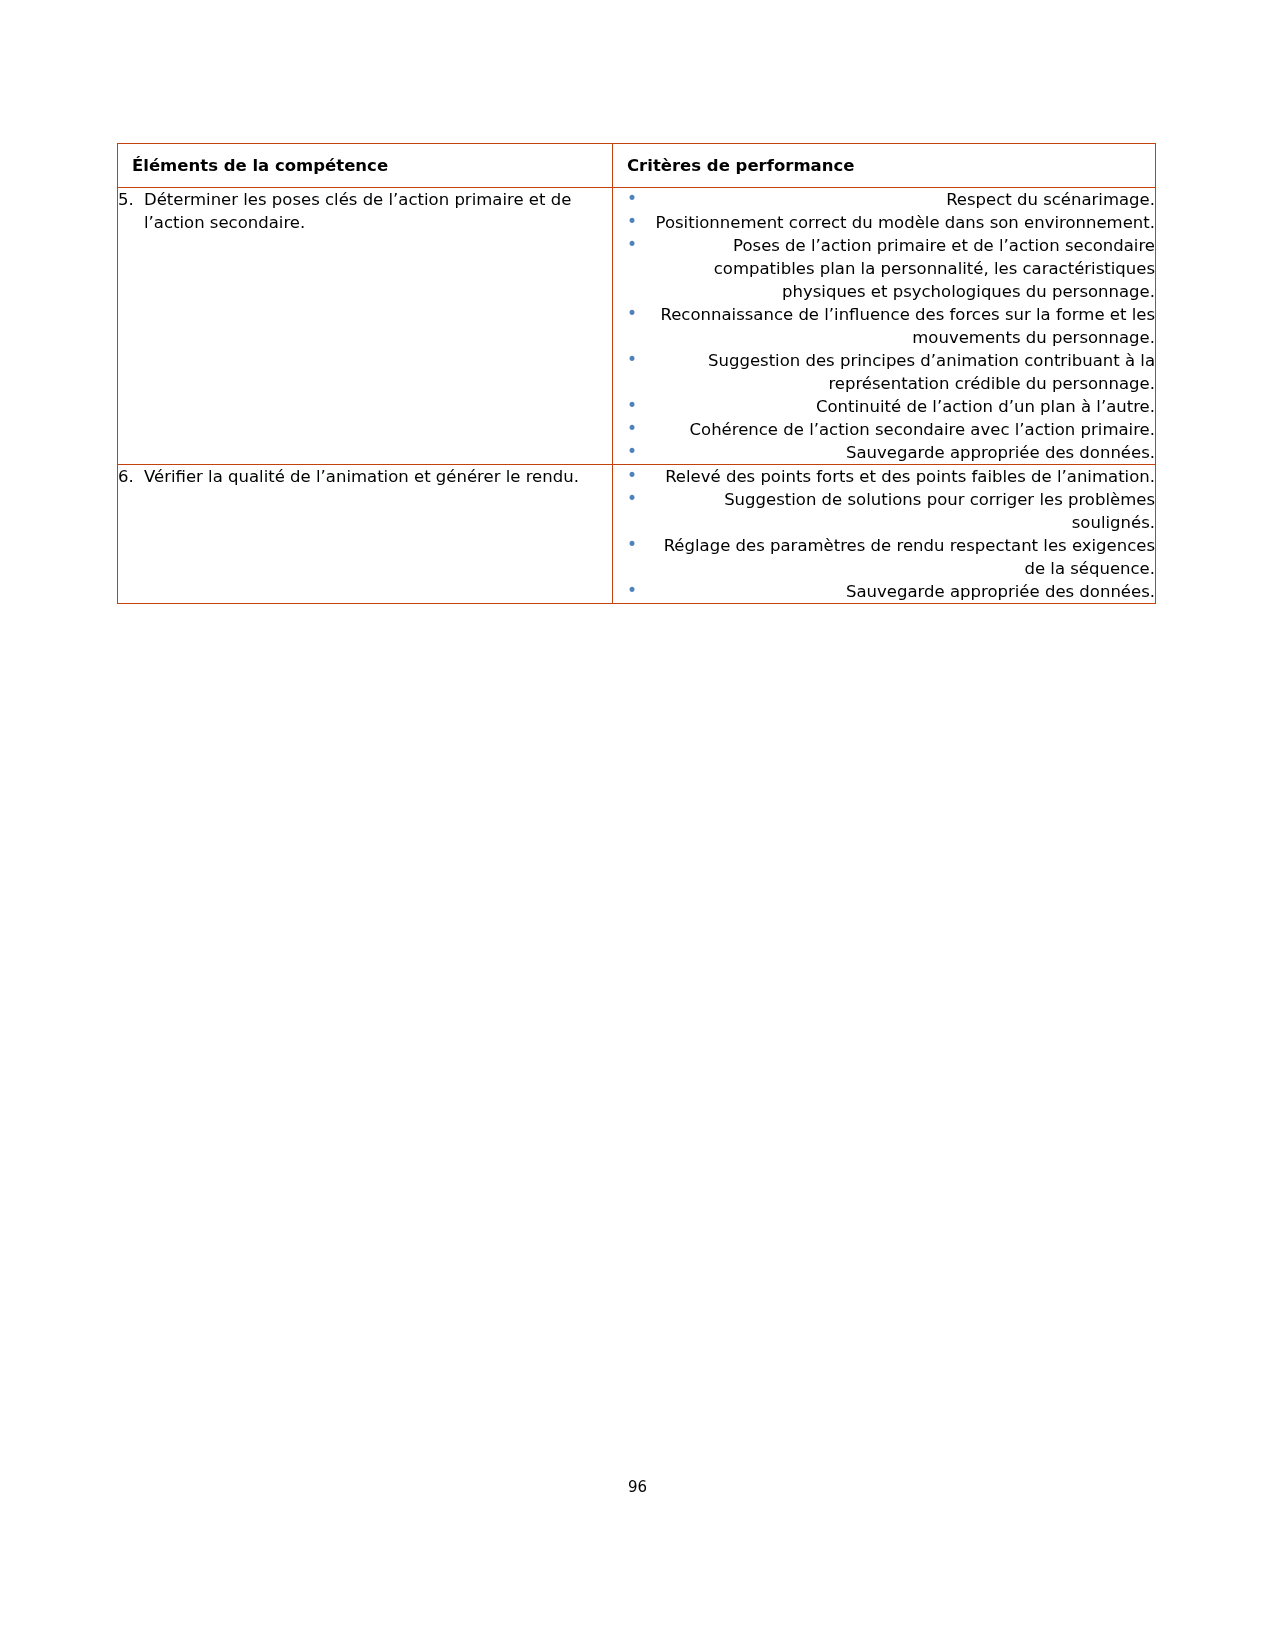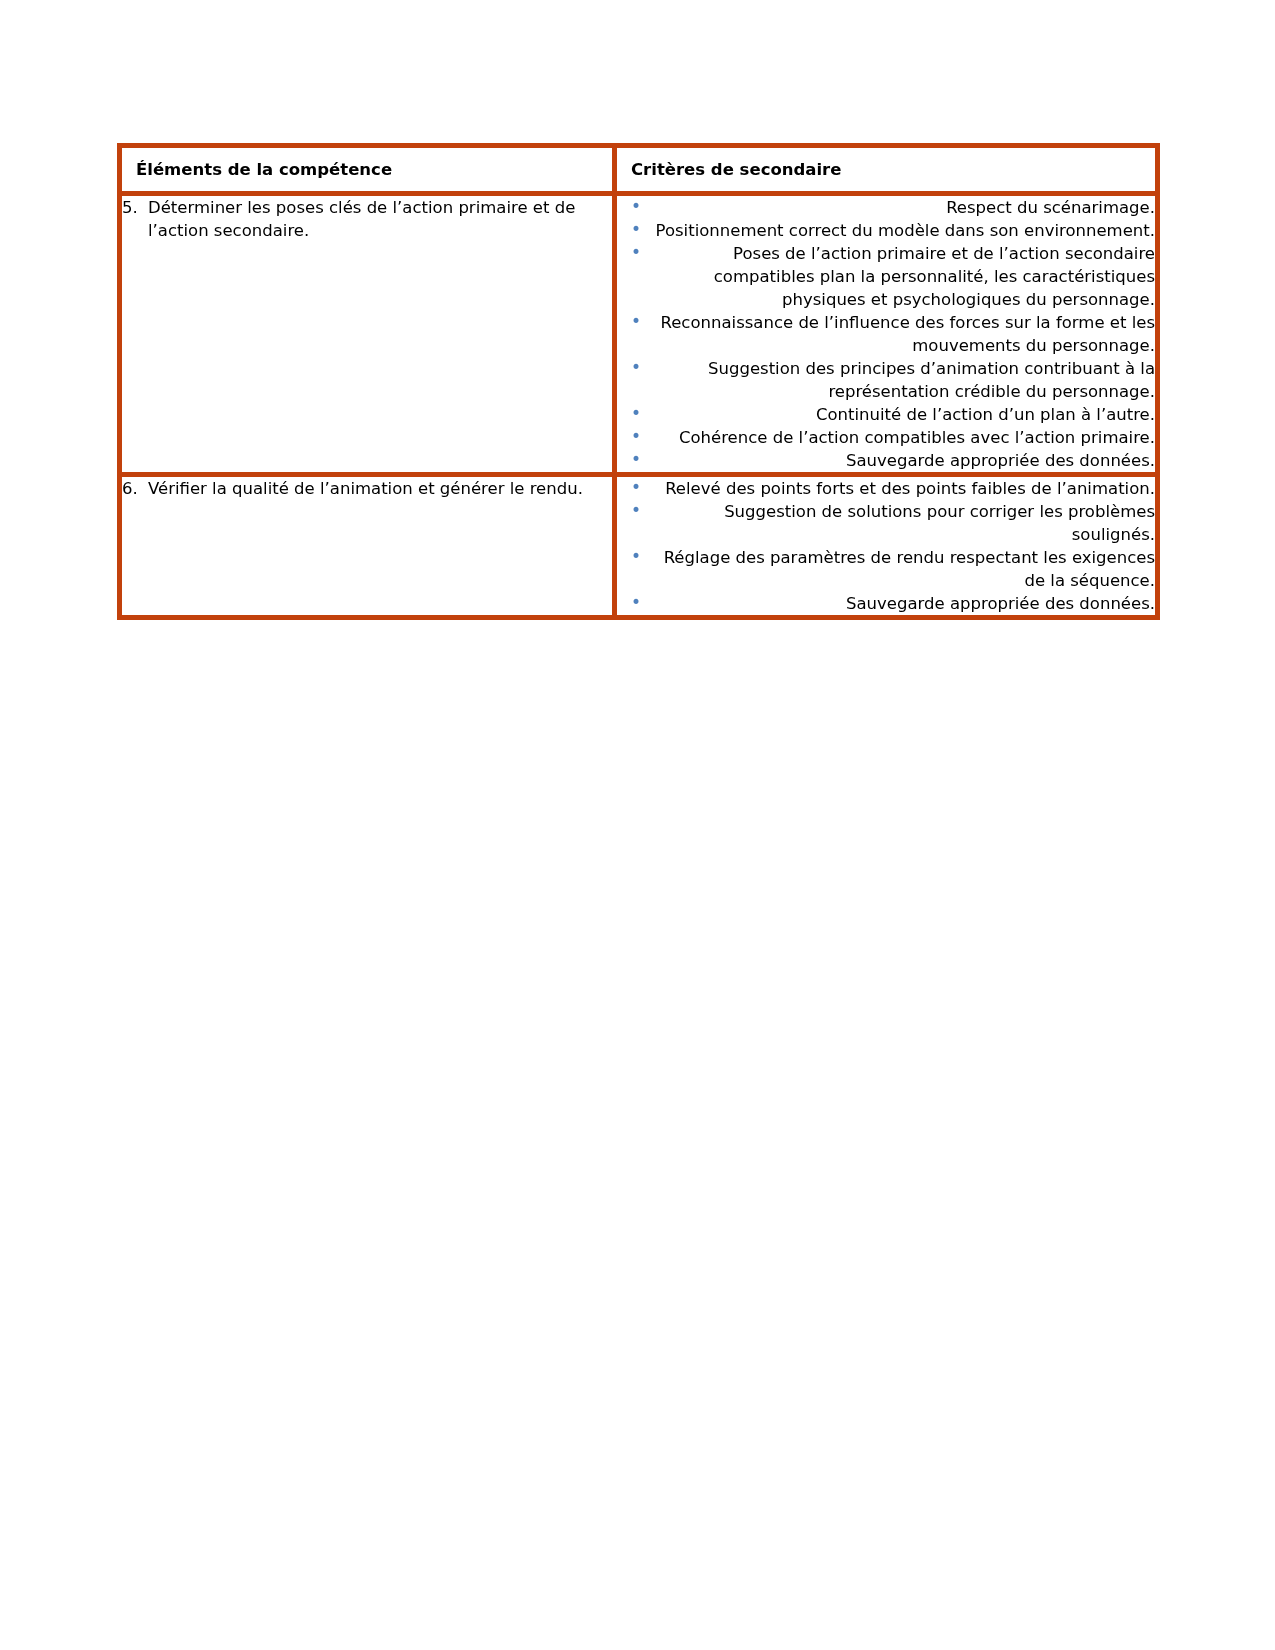--- a/index.html
+++ b/index.html
@@ -34,21 +34,21 @@
   }
   table.comp {
     position: absolute;
     left: 117px;
     top: 143px;
     width: 1038px;
     border-collapse: collapse;
     table-layout: fixed;
   }
   table.comp td, table.comp th {
-    border: 5px solid #c2410c;
+    border: 1px solid #c2410c;
     vertical-align: top;
     padding: 0;
   }
   table.comp th {
     font-weight: bold;
     font-size: 16.5px;
     text-align: left;
     padding: 12px 14px 12px 14px;
   }
   .col-left { width: 495px; }
@@ -113,40 +113,40 @@
   </div>
 
   <table class="comp">
     <colgroup>
       <col class="col-left">
       <col class="col-right">
     </colgroup>
     <thead>
       <tr>
         <th>Éléments de la compétence</th>
-        <th>Critères de secondaire</th>
+        <th>Critères de performance</th>
       </tr>
     </thead>
     <tbody>
       <tr>
         <td class="cell-left">
           <div class="num-item">
             <span class="num">5.</span>
             <span class="txt">Déterminer les poses clés de l’action primaire et de l’action secondaire.</span>
           </div>
         </td>
         <td class="cell-right">
           <ul class="crit">
             <li>Respect du scénarimage.</li>
             <li>Positionnement correct du modèle dans son environnement.</li>
             <li>Poses de l’action primaire et de l’action secondaire compatibles plan la personnalité, les caractéristiques physiques et psychologiques du personnage.</li>
             <li>Reconnaissance de l’influence des forces sur la forme et les mouvements du personnage.</li>
             <li>Suggestion des principes d’animation contribuant à la représentation crédible du personnage.</li>
             <li>Continuité de l’action d’un plan à l’autre.</li>
-            <li>Cohérence de l’action compatibles avec l’action primaire.</li>
+            <li>Cohérence de l’action secondaire avec l’action primaire.</li>
             <li>Sauvegarde appropriée des données.</li>
           </ul>
         </td>
       </tr>
       <tr>
         <td class="cell-left">
           <div class="num-item">
             <span class="num">6.</span>
             <span class="txt">Vérifier la qualité de l’animation et générer le rendu.</span>
           </div>
@@ -156,14 +156,17 @@
             <li>Relevé des points forts et des points faibles de l’animation.</li>
             <li>Suggestion de solutions pour corriger les problèmes soulignés.</li>
             <li>Réglage des paramètres de rendu respectant les exigences de la séquence.</li>
             <li>Sauvegarde appropriée des données.</li>
           </ul>
         </td>
       </tr>
     </tbody>
   </table>
 
+  <div class="footer">
+    <span>96</span>
+  </div>
 
 </div>
 
 </body></html>

